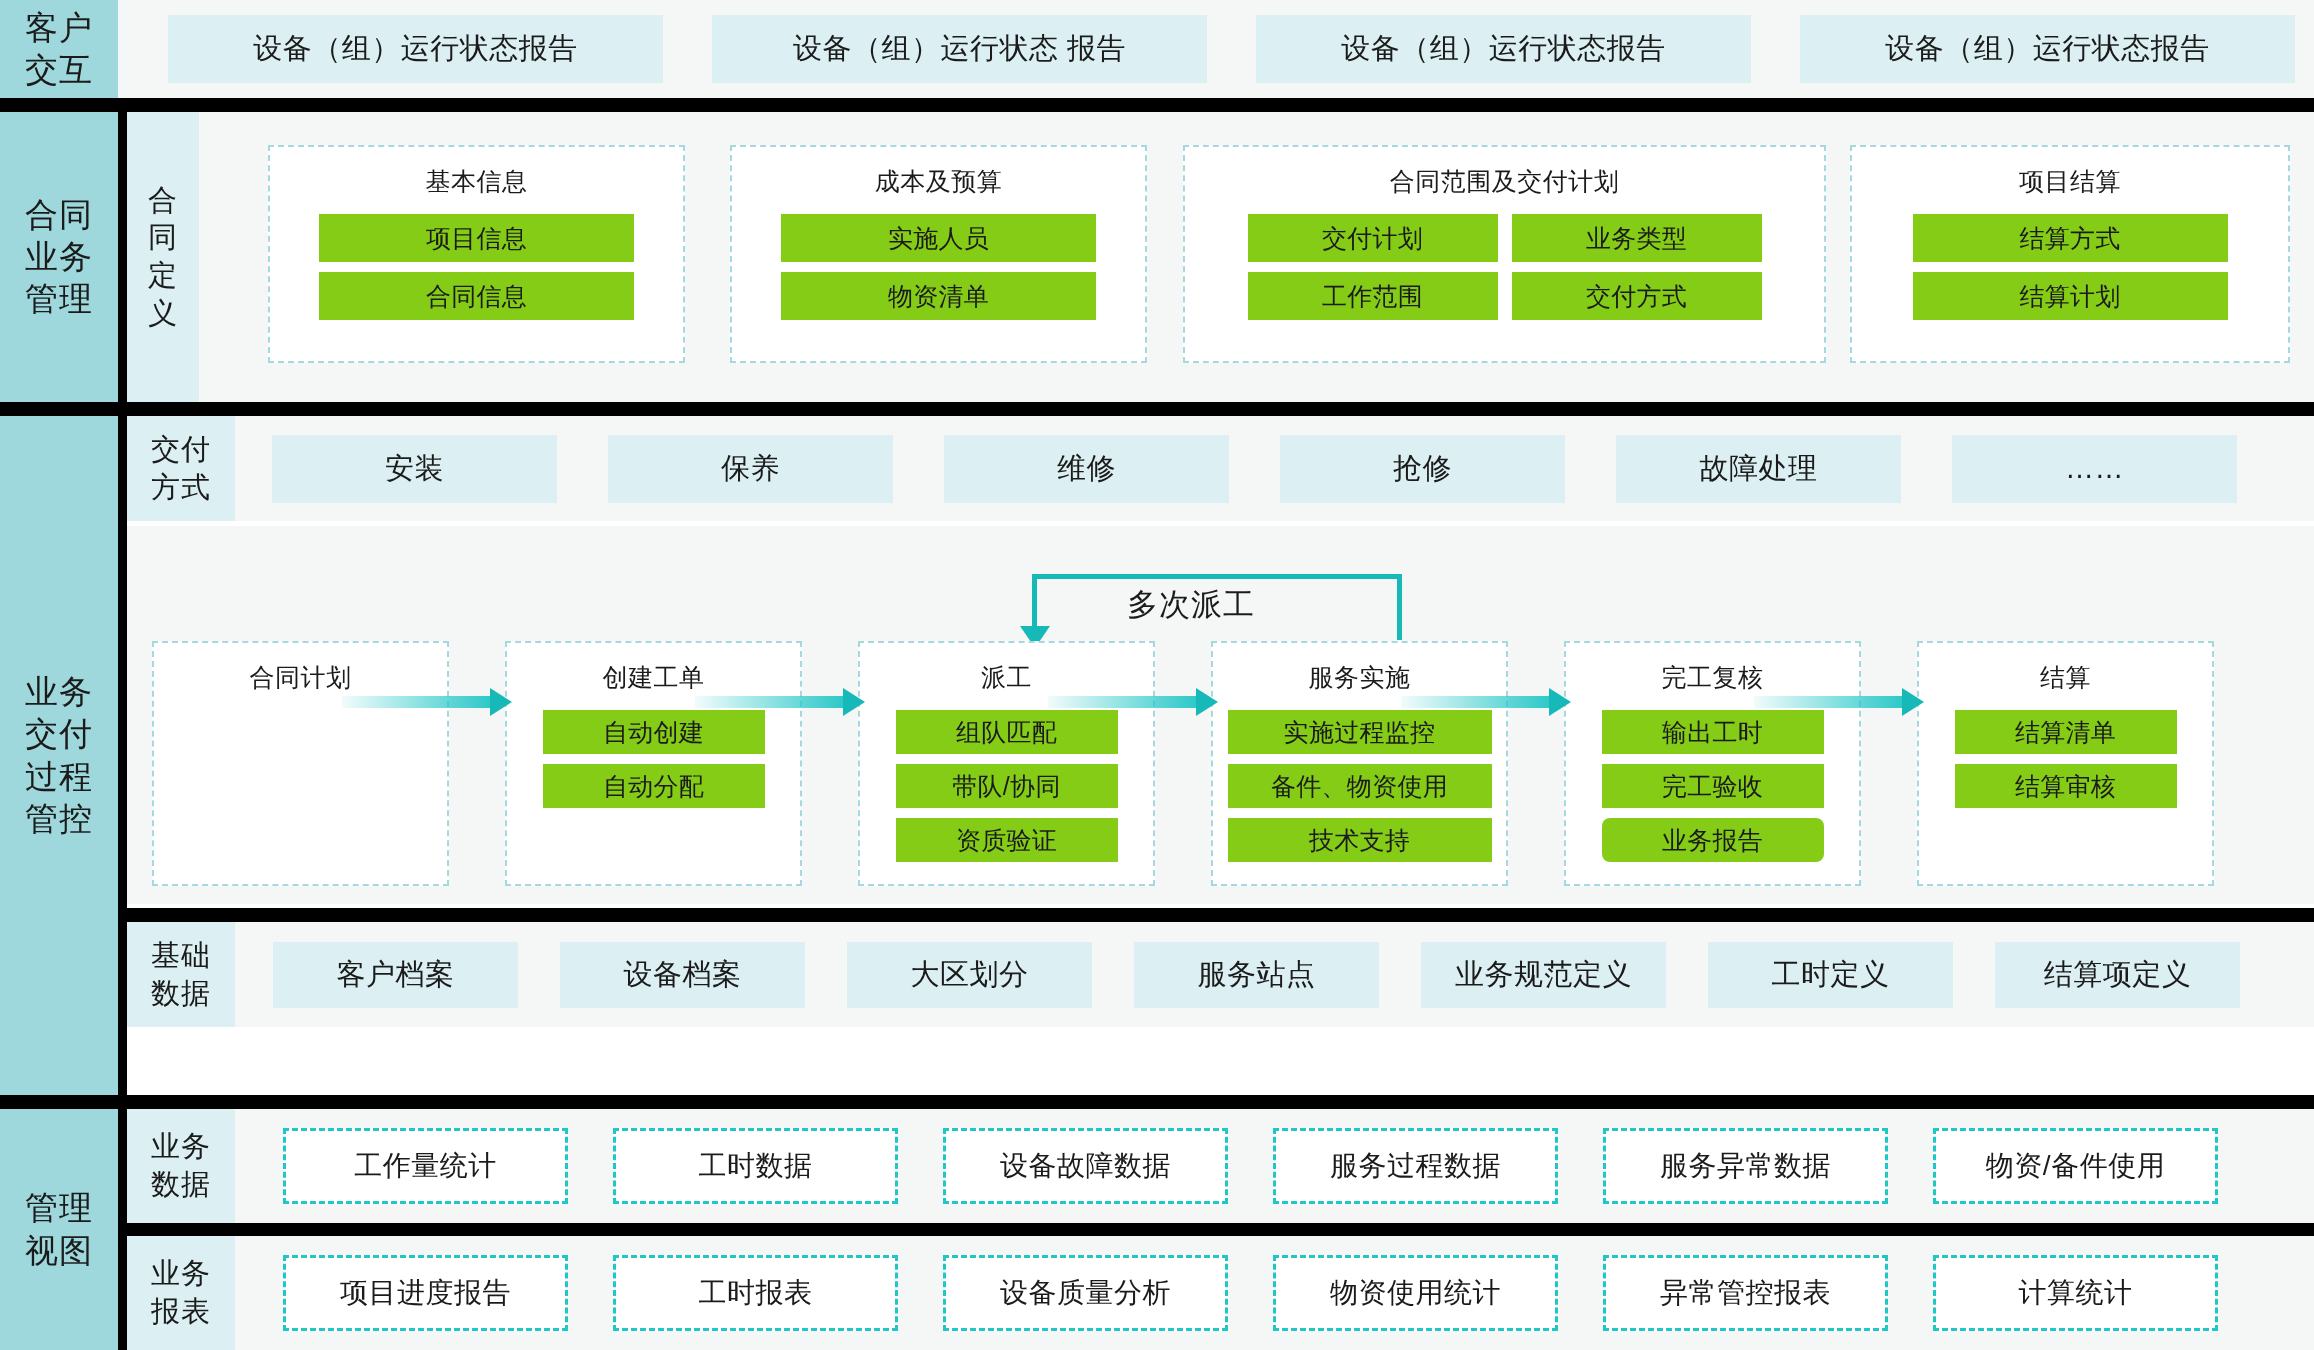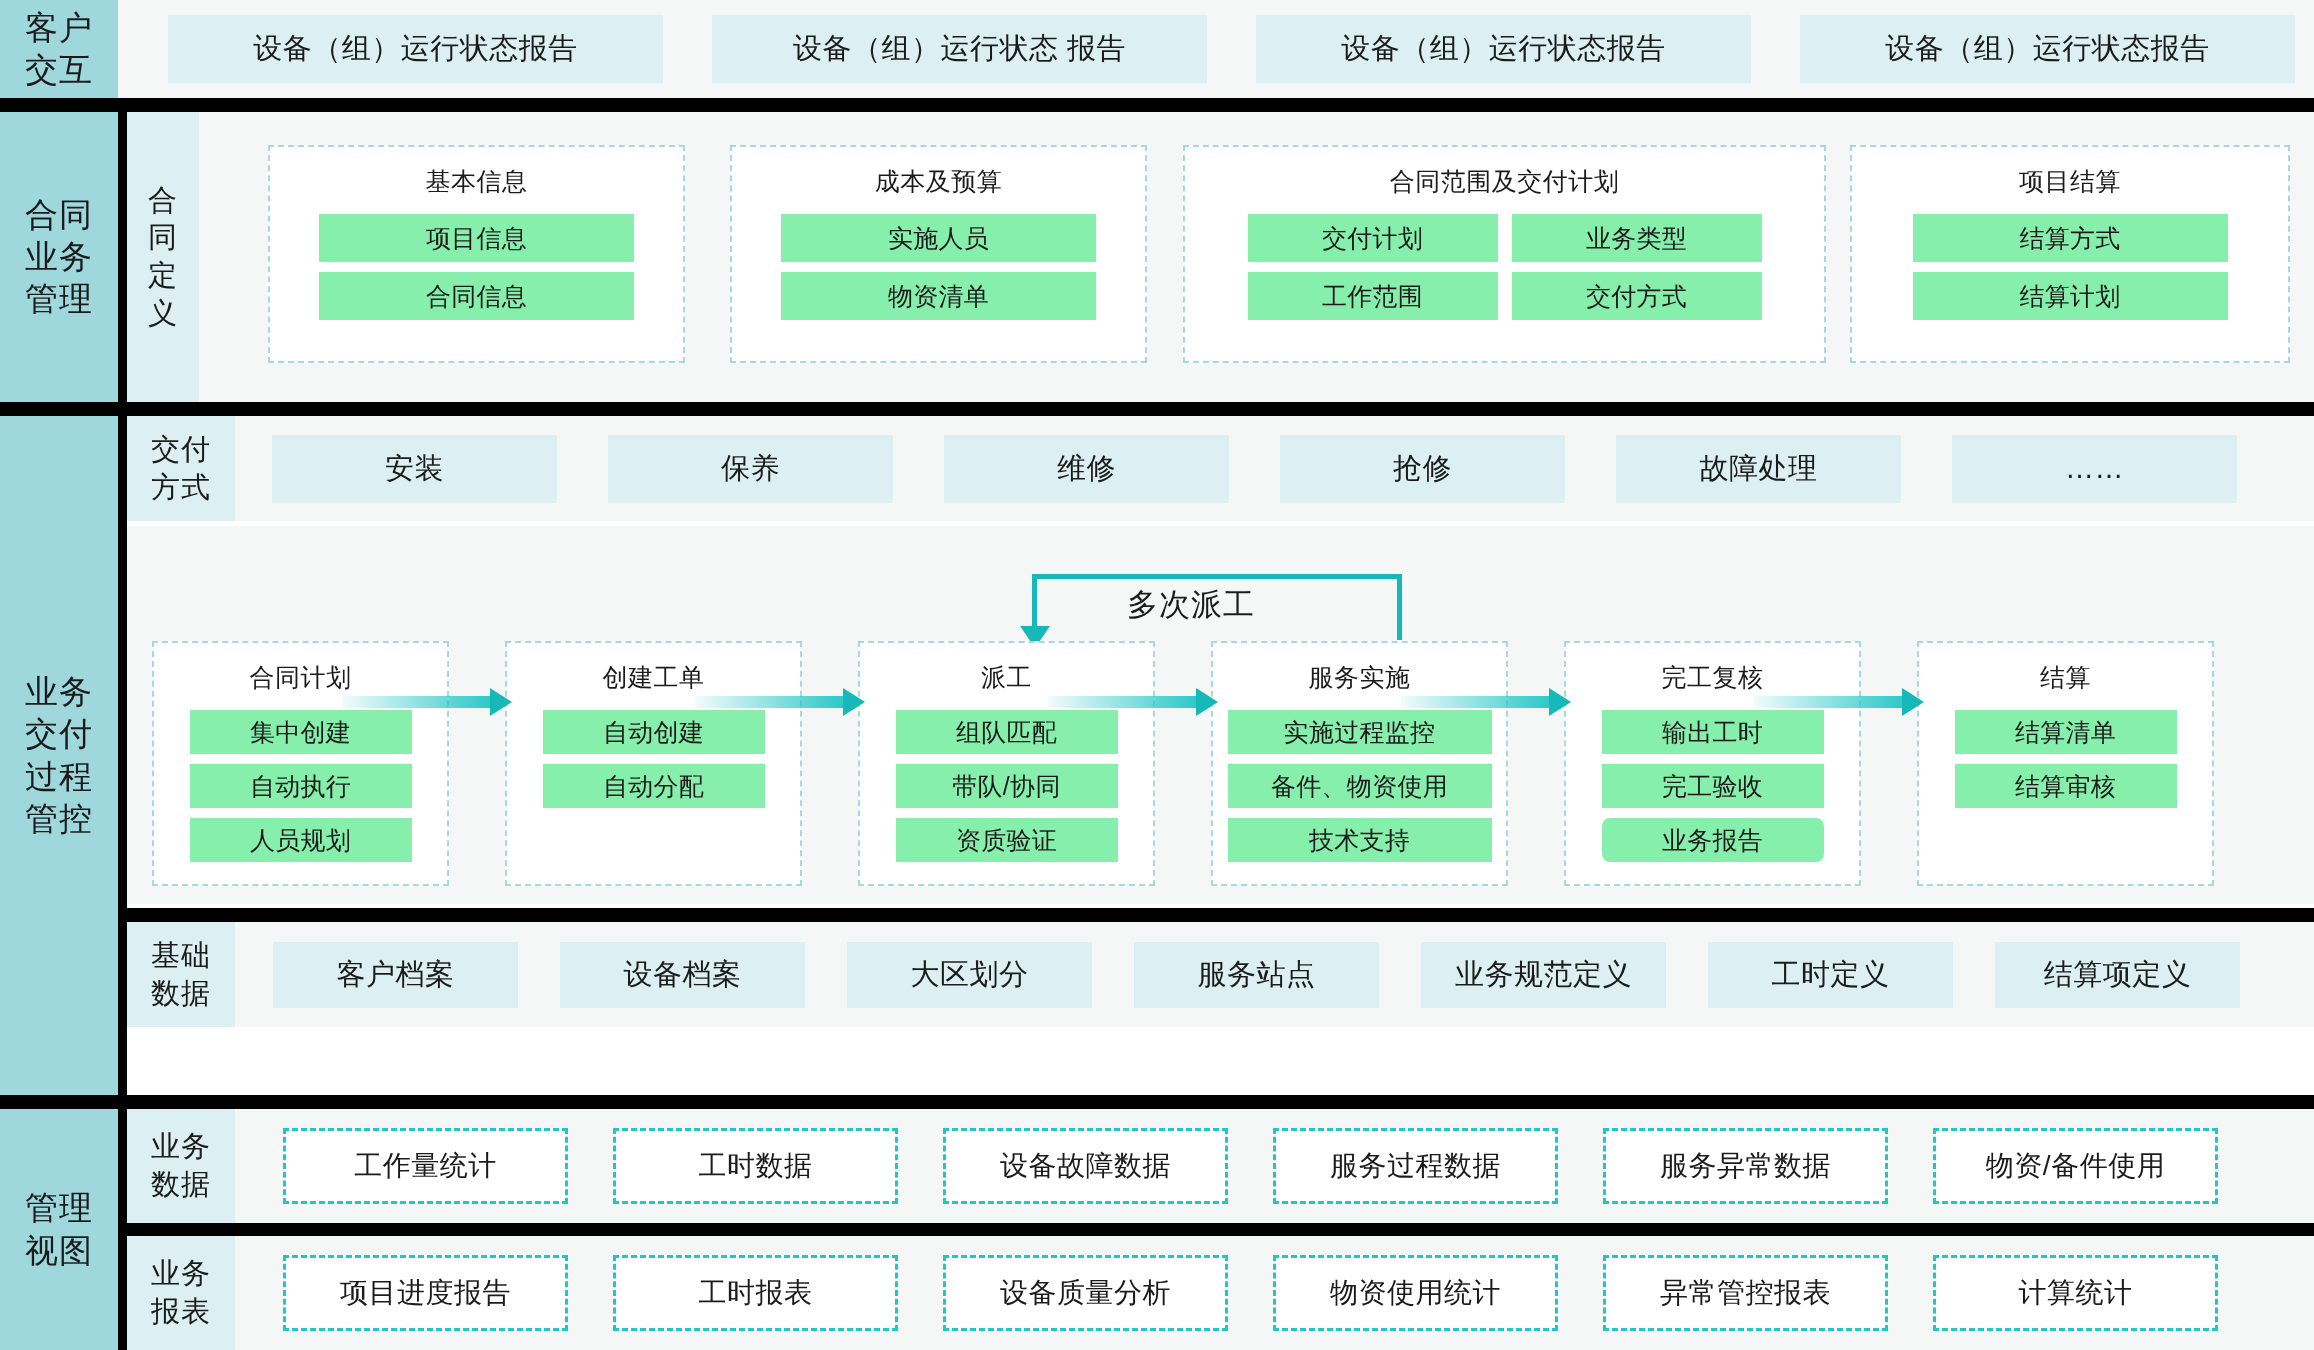--- a/index.html
+++ b/index.html
@@ -45,21 +45,21 @@
 
   
   .chip{
     background:#dcf0f3;
     display:flex;align-items:center;justify-content:center;
     font-size:29px;color:#1b1b1b;letter-spacing:.5px;
     text-align:center;
     flex:0 0 auto;
   }
   .chip-sm{
-    background:#86efac;
+    background:#84cc16;
     display:flex;align-items:center;justify-content:center;
     font-size:25px;color:#1b1b1b;letter-spacing:.3px;
     text-align:center;
   }
 
   
   .dash-card{
     border:2px dashed #a6d8e0;
     background:#ffffff;
     position:absolute;
@@ -219,25 +219,20 @@
         <div class="loop" style="left:905px;top:48px;width:370px;height:70px;">
           <div class="lt" style="left:0;top:0;width:370px;height:5px;"></div>
           <div class="lt" style="right:0;top:0;width:5px;height:66px;"></div>
           <div class="lt" style="left:0;top:0;width:5px;height:55px;"></div>
           <div class="loop-head" style="left:-12px;top:52px;"></div>
         </div>
         <div class="loop-label" style="left:1000px;top:58px;text-align:center;">多次派工</div>
 
         <div class="dash-card" style="left:25px;top:115px;width:297px;height:245px;">
           <div class="card-title">合同计划</div>
-          <div class="card-rows">
-            <div class="chip-sm" style="width:222px;height:44px;">集中创建</div>
-            <div class="chip-sm" style="width:222px;height:44px;">自动执行</div>
-            <div class="chip-sm" style="width:222px;height:44px;">人员规划</div>
-          </div>
         </div>
 
         <div class="dash-card" style="left:378px;top:115px;width:297px;height:245px;">
           <div class="card-title">创建工单</div>
           <div class="card-rows">
             <div class="chip-sm" style="width:222px;height:44px;">自动创建</div>
             <div class="chip-sm" style="width:222px;height:44px;">自动分配</div>
           </div>
         </div>
 

